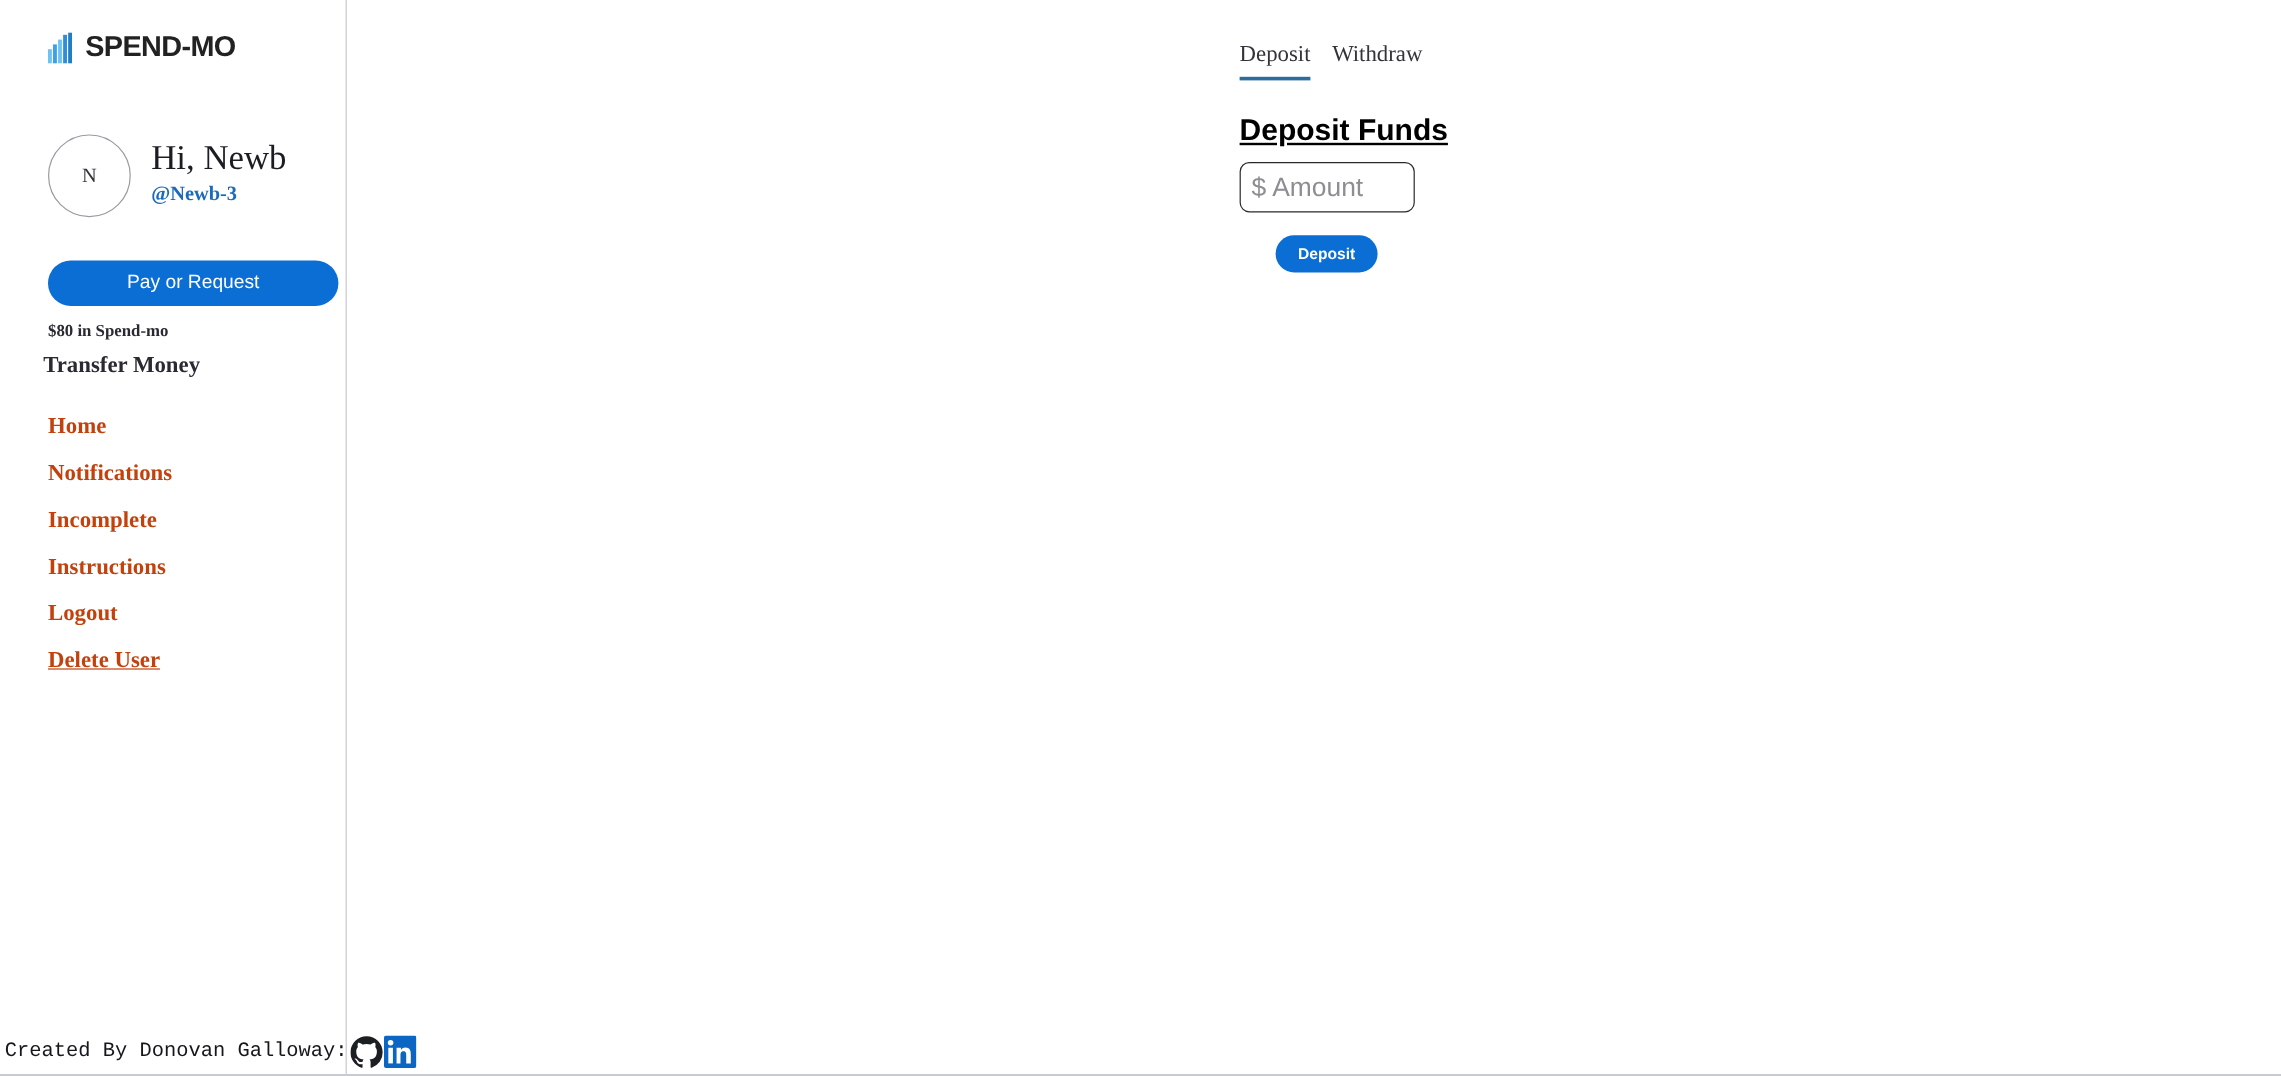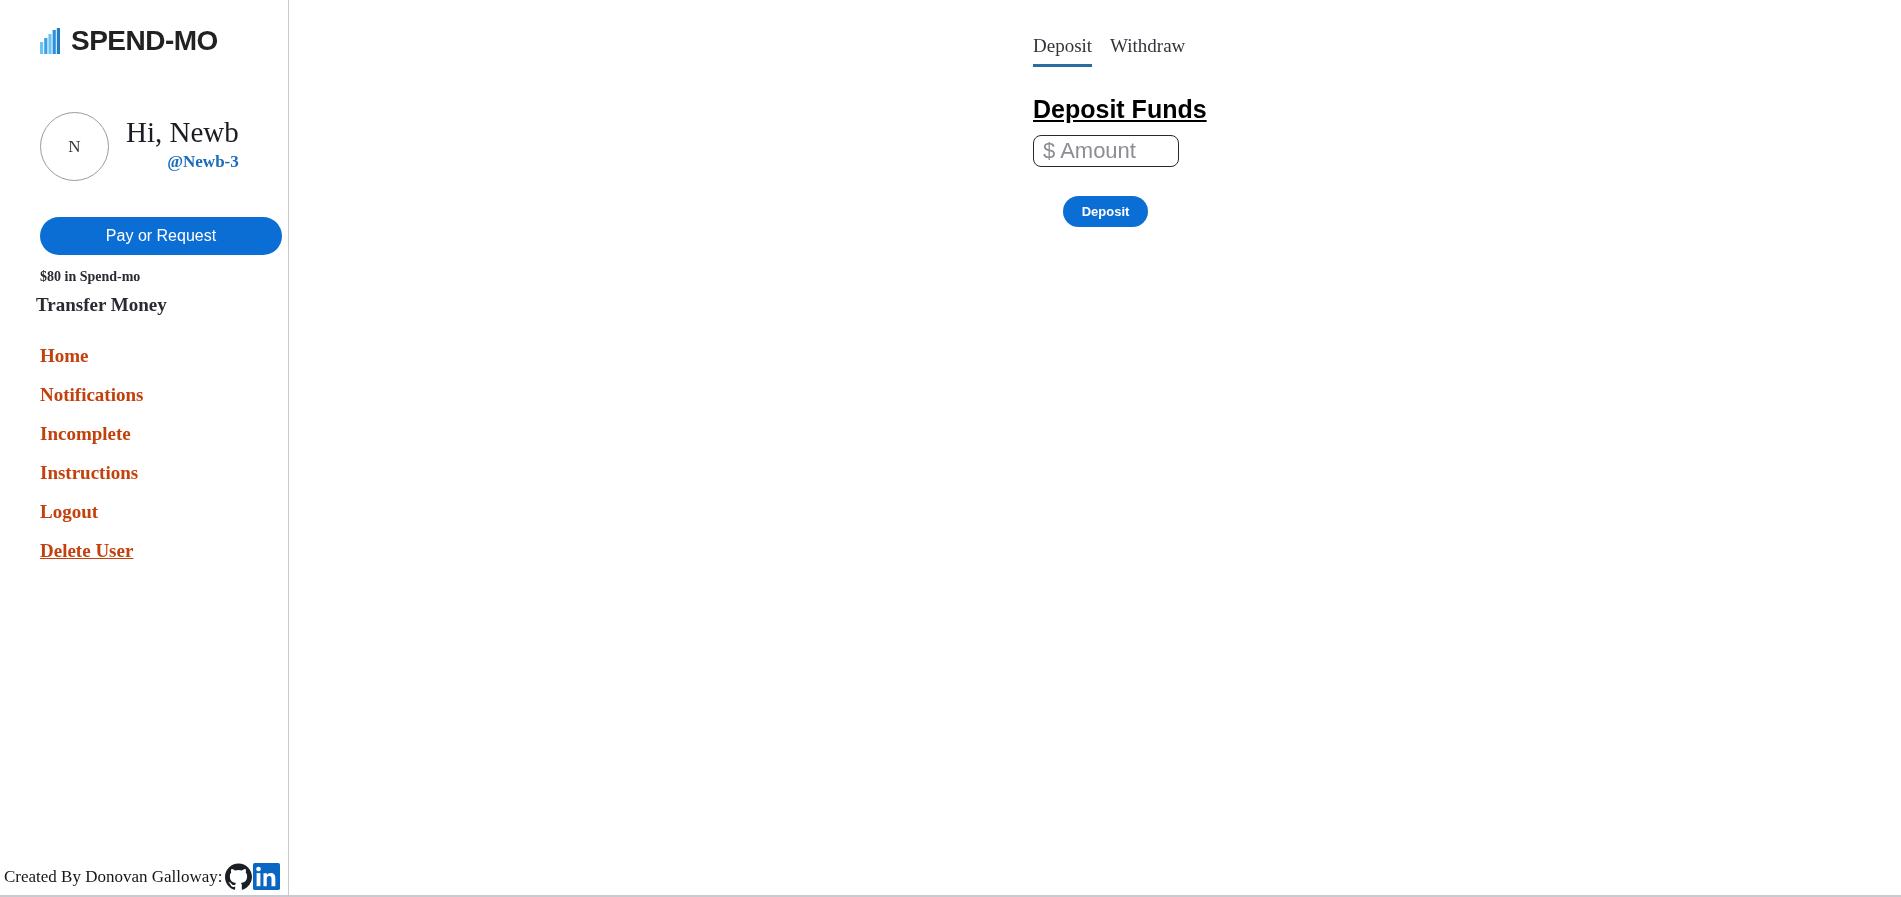--- a/index.html
+++ b/index.html
@@ -40,21 +40,21 @@
     align-items: center;
     gap: 9px;
   }
   .brand-icon {
     width: 22px;
     height: 26px;
     display: block;
   }
   .brand-text {
     font-family: "Liberation Sans", "DejaVu Sans", sans-serif;
-    font-size: 28px;
+    font-size: 24px;
     font-weight: bold;
     letter-spacing: -0.5px;
     color: #222222;
     line-height: 1;
     white-space: nowrap;
   }
 
   .profile {
     position: absolute;
     left: 40px;
@@ -86,21 +86,20 @@
     line-height: 1.08;
     white-space: nowrap;
   }
   .handle {
     font-size: 17px;
     font-weight: bold;
     color: #1b6bbd;
     line-height: 1.2;
     margin-top: 4px;
     white-space: nowrap;
-    text-align: right;
   }
 
   .pay-button {
     position: absolute;
     left: 40px;
     top: 217px;
     width: 242px;
     height: 38px;
     border: none;
     border-radius: 19px;
@@ -156,20 +155,21 @@
 
   
   .footer {
     position: absolute;
     left: 0;
     bottom: 7px;
     width: 289px;
     display: flex;
     align-items: center;
     padding-left: 4px;
+    font-family: Liberation Mono, monospace;
   }
   .footer-text {
     font-size: 17px;
     color: #16161c;
     white-space: nowrap;
   }
   .footer-icons {
     display: flex;
     align-items: center;
     margin-left: 2px;
@@ -233,21 +233,21 @@
     line-height: 1;
     white-space: nowrap;
     text-decoration: underline;
   }
 
   .amount-input {
     position: absolute;
     left: 744px;
     top: 135px;
     width: 146px;
-    height: 32px;
+    height: 42px;
     border: 1px solid #2a2a2a;
     border-radius: 8px;
     background: #ffffff;
     font-family: "Liberation Sans", "DejaVu Sans", sans-serif;
     font-size: 22px;
     color: #2a2a2a;
     padding: 0 9px;
     outline: none;
   }
   .amount-input::placeholder {

